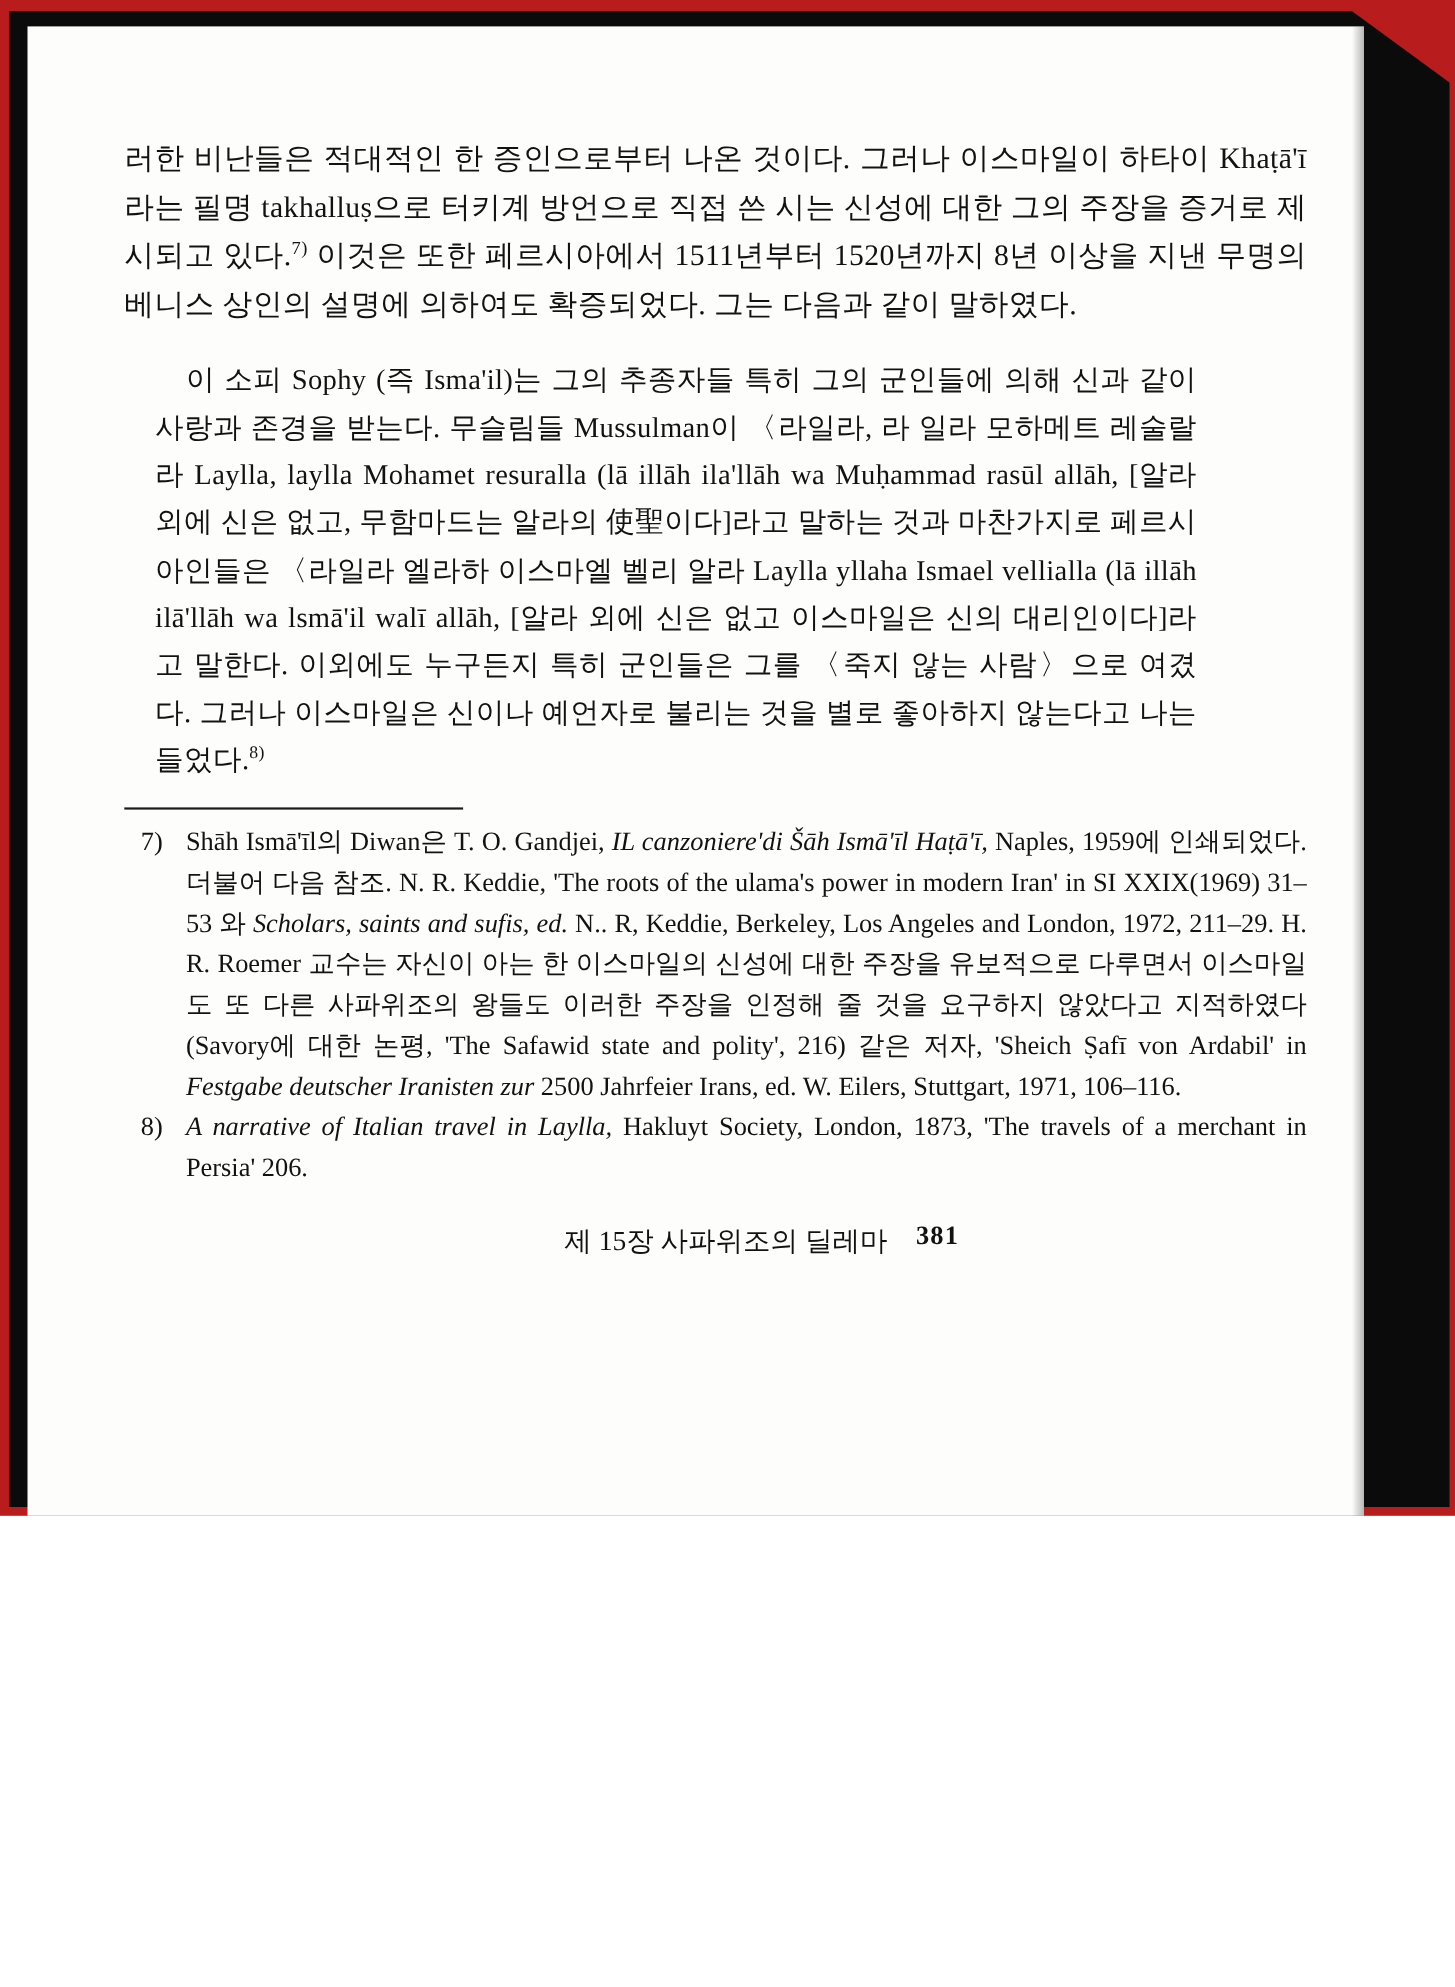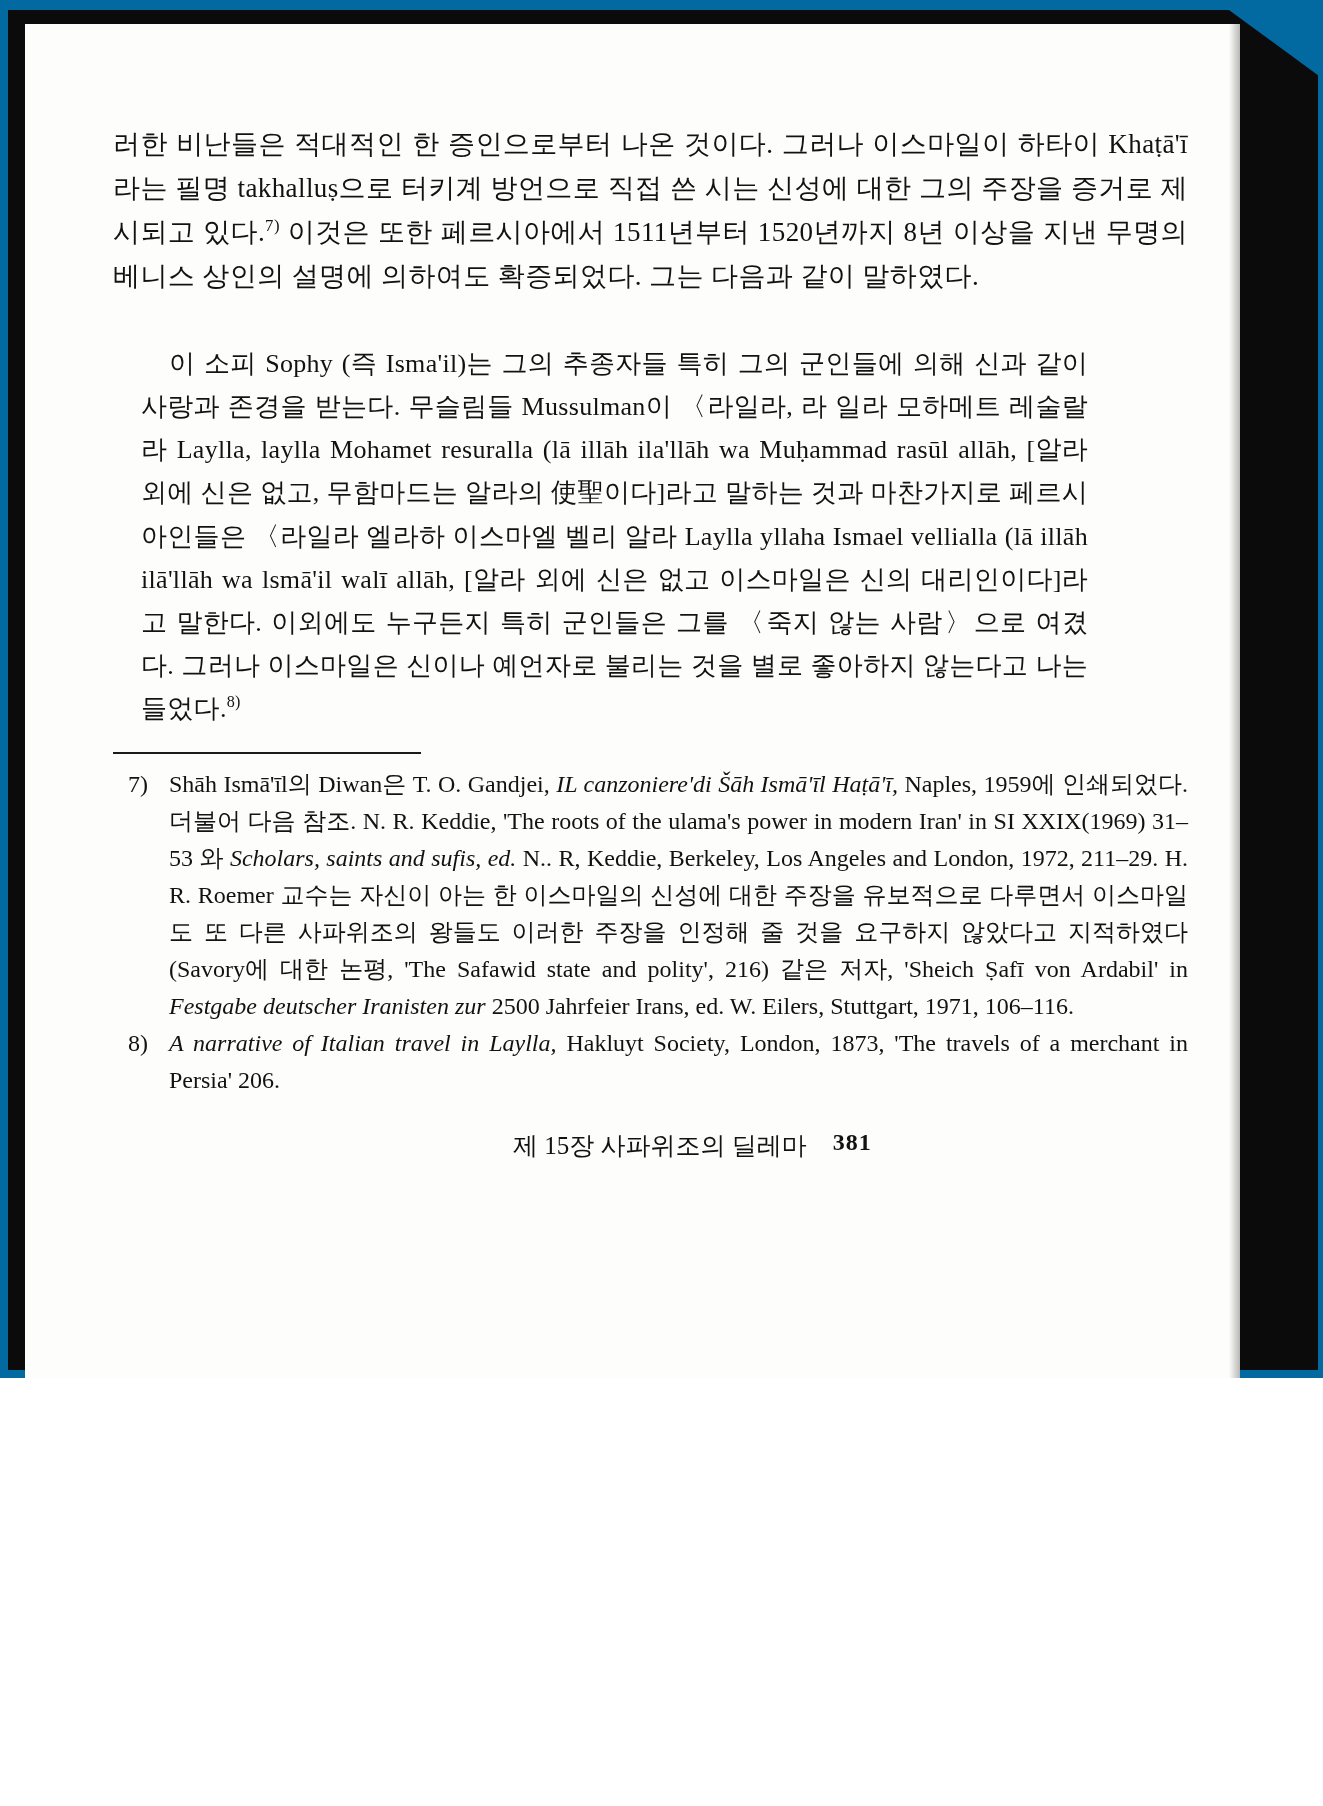--- a/index.html
+++ b/index.html
@@ -7,21 +7,21 @@
   body {
     width: 1323px;
     height: 1806px;
     background: #ffffff;
     font-family: "Liberation Serif", "DejaVu Serif", serif;
   }
   .book {
     position: relative;
     width: 1323px;
     height: 1378px;
-    background: #0369a1;
+    background: #b91c1c;
     overflow: hidden;
   }
   
   .cover {
     position: absolute;
     left: 8px; top: 10px; right: 5px; bottom: 8px;
     background: #0b0b0b;
     clip-path: polygon(0 0, 93.2% 0, 100% 4.8%, 100% 100%, 0 100%);
   }
   .page {
@@ -48,21 +48,21 @@
     color: #121212;
   }
   .body-par {
     margin: 0;
     font-size: 27px;
     line-height: 1.63;
     text-align: justify;
     letter-spacing: 0.4px;
   }
   .quote {
-    margin: 44px 0 0 0;
+    margin: 26px 0 0 0;
     padding-left: 28px;
     padding-right: 100px;
     font-size: 26px;
     line-height: 1.66;
     text-align: justify;
     text-indent: 28px;
     letter-spacing: 0.3px;
   }
   .fn-rule {
     margin-top: 22px;

